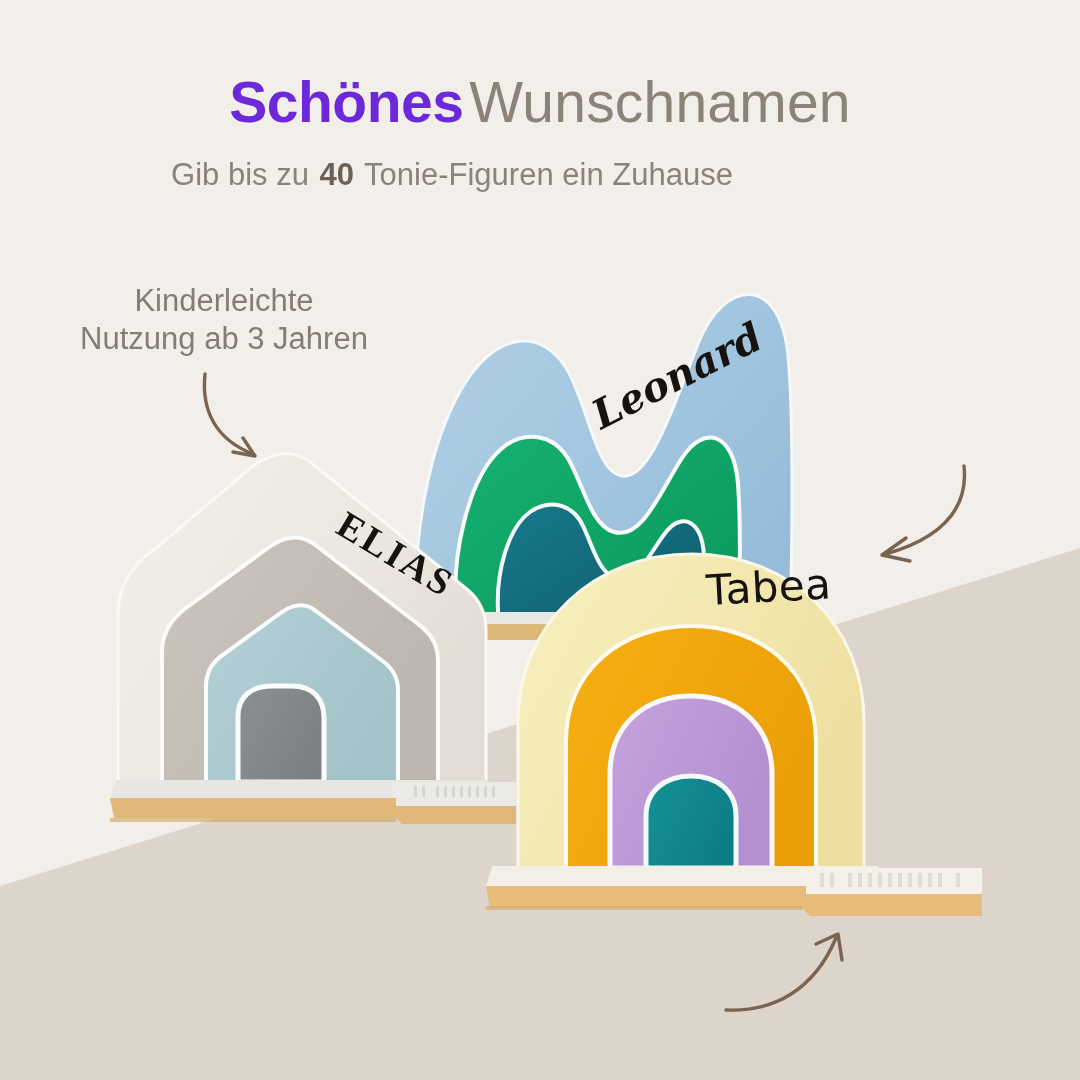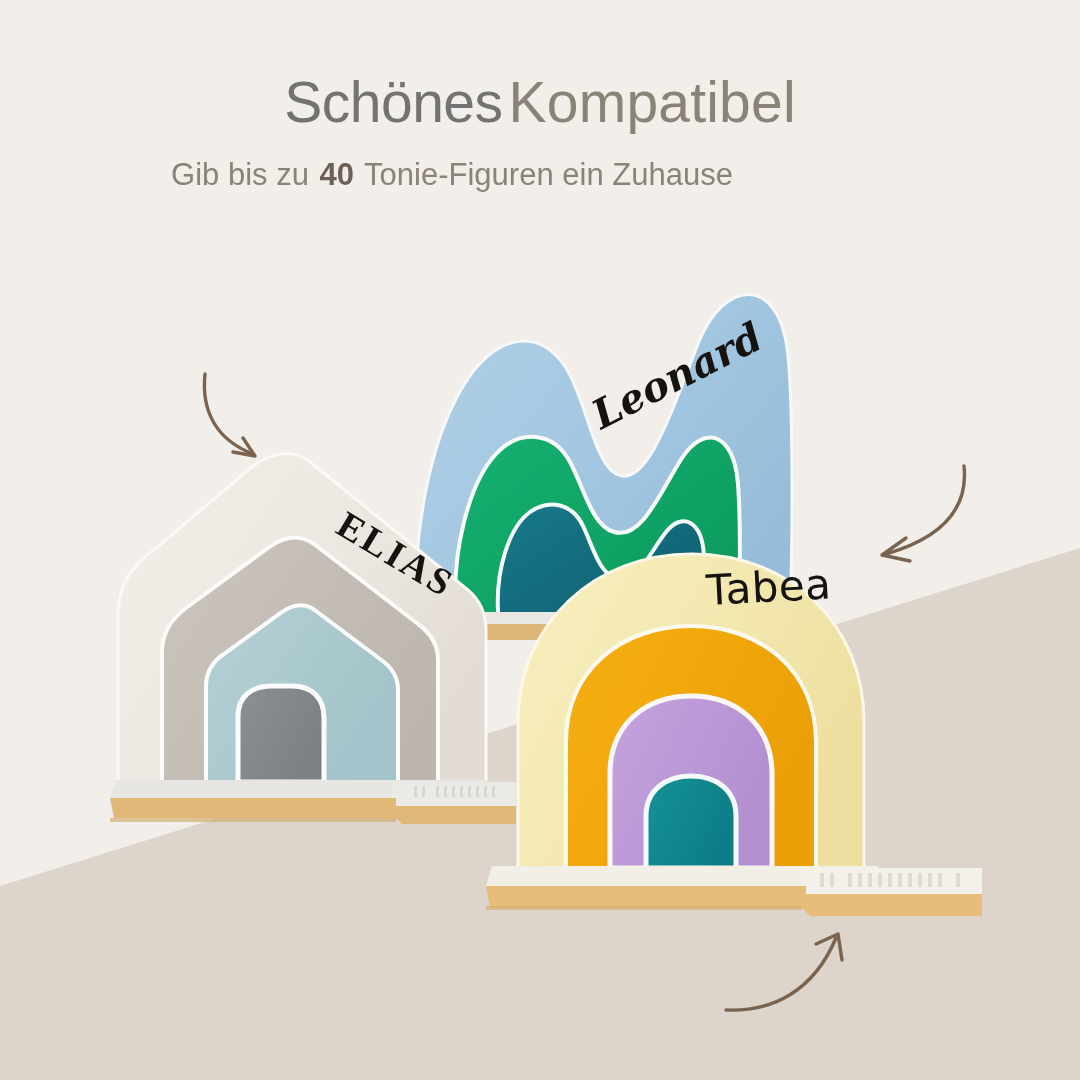--- a/index.html
+++ b/index.html
@@ -31,22 +31,22 @@
     position:absolute;left:0;top:72px;width:1080px;
     text-align:center;
     font-size:57px;
     line-height:1.06;
     white-space:nowrap;
     color:#8b8278;
     font-weight:300;
     letter-spacing:.2px;
   }
   .headline .bold{
-    font-weight:400;
-    color:#737373;
+    font-weight:700;
+    color:#6d28d9;
     font-stretch:condensed;
     letter-spacing:-.5px;
     margin-right:6px;
   }
   .subhead{
     position:absolute;left:0;top:157px;width:904px;
     text-align:center;
     font-size:31px;
     color:#8b8278;
     font-weight:300;
@@ -108,21 +108,21 @@
 </style>
 </head>
 <body>
 
 <div id="stage">
 
   <div class="bg-top"></div>
   <div class="bg-bottom"></div>
 
   <div class="headline">
-    <span class="bold">Schönes</span><span>Kompatibel</span>
+    <span class="bold">Schönes</span><span>Wunschnamen</span>
   </div>
 
   <div class="subhead">
     <span>Gib bis zu</span>
     <span class="bold">40</span>
     <span>Tonie-Figuren ein Zuhause</span>
   </div>
 
   <div class="shelf" style="left:388px;top:236px;width:420px;height:600px;">
     <svg width="420" height="600" viewBox="0 0 420 600">
@@ -263,20 +263,22 @@
         <rect x="458" y="325" width="4" height="14" fill="#cdc8bd"></rect>
         <rect x="468" y="325" width="4" height="14" fill="#cdc8bd"></rect>
         <rect x="486" y="325" width="4" height="14" fill="#cdc8bd"></rect>
       </g>
       <path d="M16,338 L336,338 L336,346 L512,346 L512,368 L340,368 L332,360 L20,360 Z" fill="#e8bd7c"></path>
       <path d="M16,358 L332,358 L332,362 L16,362 Z" fill="#d5a967" opacity="0.6"></path>
     </svg>
     <div class="namelabel name-tabea" style="left:235px;top:18px;">Tabea</div>
   </div>
 
+  <div class="anno anno-tl">Kinderleichte
+Nutzung ab 3 Jahren</div>
   <svg class="arrow" style="left:195px;top:368px;" width="135" height="105" viewBox="0 0 135 105">
     <path d="M10,6 C6,44 22,72 58,86" fill="none" stroke="#7a6450" stroke-width="3.4" stroke-linecap="round"></path>
     <path d="M38,84 L60,88 L48,70" fill="none" stroke="#7a6450" stroke-width="3.4" stroke-linecap="round" stroke-linejoin="round"></path>
   </svg>
 
   <svg class="arrow" style="left:856px;top:460px;" width="125" height="110" viewBox="0 0 125 110">
     <path d="M108,6 C112,44 92,76 30,94" fill="none" stroke="#7a6450" stroke-width="3.4" stroke-linecap="round"></path>
     <path d="M50,78 L26,95 L54,101" fill="none" stroke="#7a6450" stroke-width="3.4" stroke-linecap="round" stroke-linejoin="round"></path>
   </svg>
 

